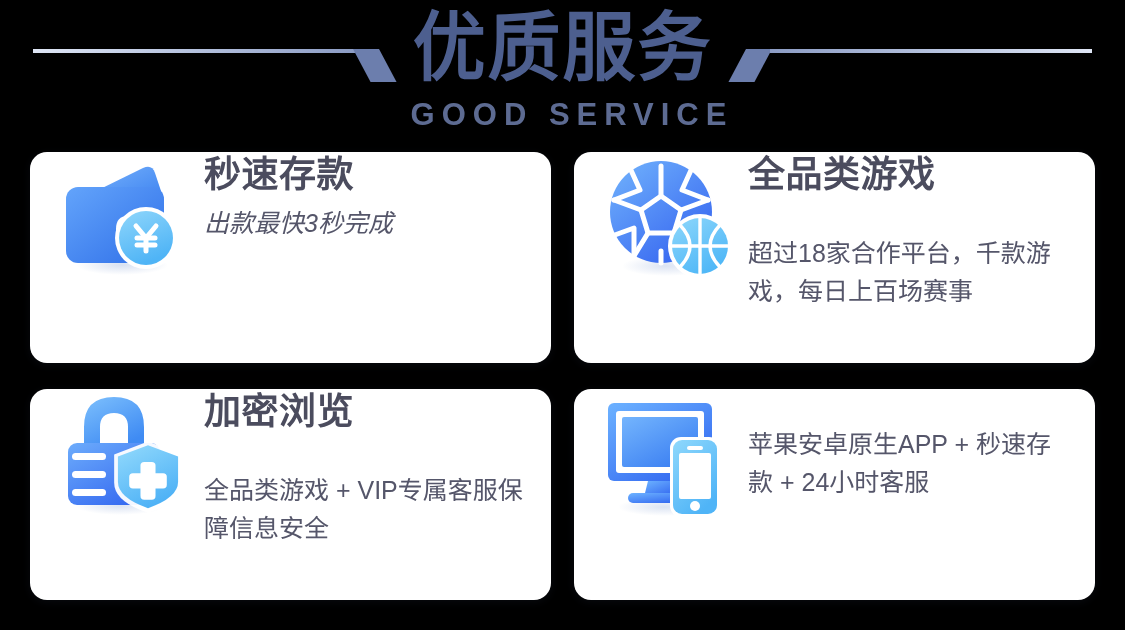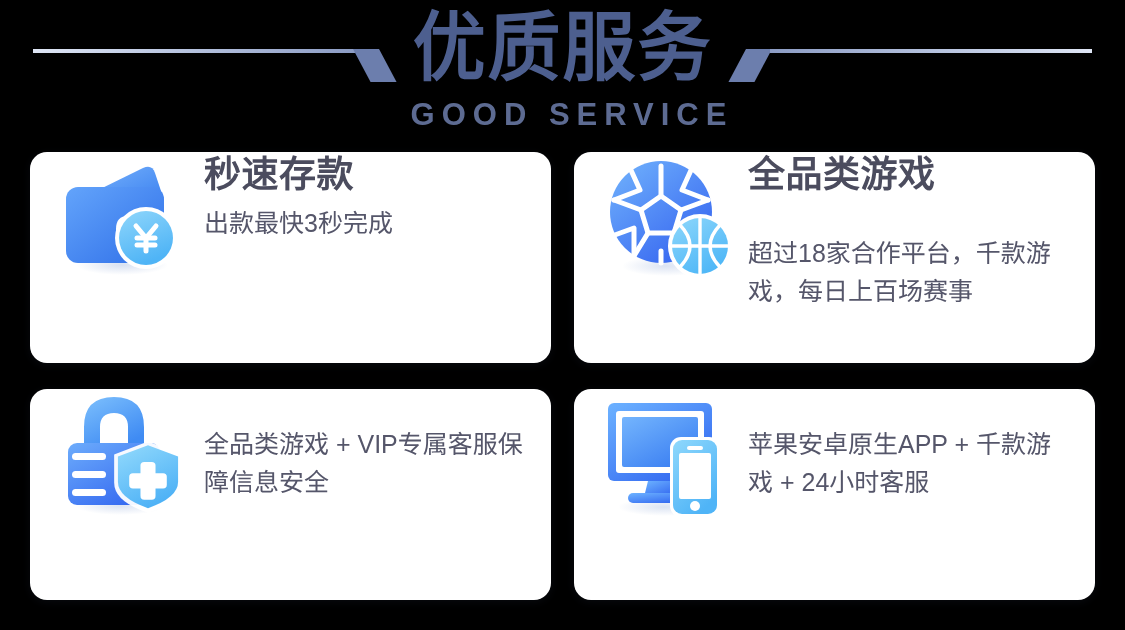--- a/index.html
+++ b/index.html
@@ -135,21 +135,21 @@
     margin-bottom:6px;
   }
 
   .card-desc {
     font-size:25px;
     line-height:38px;
     color:#55566a;
     letter-spacing:0px;
   }
 
-  .card-desc.narrow { max-width:340px; }
+  .card-desc.narrow { max-width:340px;font-style:italic; }
   .card-desc.wide   { max-width:330px;margin-top:36px; }
 
   svg { display:block; width:100%; height:100%; overflow:visible; }
 </style>
 </head>
 <body>
 
 <div class="header">
 
   <div class="header-rules">
@@ -287,20 +287,21 @@
         </g>
         <path d="M92 54 L128 68 L128 98 Q128 118 92 130 Q56 118 56 98 L56 68 Z" fill="#ffffff" opacity="0.95" transform="translate(-6,-4) scale(0.94) translate(8,6)"></path>
         <path d="M92 58 L124 70 L124 97 Q124 114 92 125 Q60 114 60 97 L60 70 Z" fill="url(#shieldGrad)" transform="translate(-6,-4) scale(0.94) translate(8,6)"></path>
         <g fill="#ffffff" transform="translate(-6,-4) scale(0.94) translate(8,6)">
           <rect x="84" y="76" width="16" height="40" rx="4"></rect>
           <rect x="72" y="88" width="40" height="16" rx="4"></rect>
         </g>
       </svg>
     </div>
     <div class="card-text">
+      <div class="card-title">加密浏览</div>
       <div class="card-desc wide">全品类游戏 + VIP专属客服保障信息安全</div>
     </div>
   </div>
 
   <div class="card">
     <div class="card-icon">
       <svg viewBox="0 0 132 132">
         <defs>
           <linearGradient id="monGrad" x1="0.1" y1="0" x2="0.9" y2="1">
             <stop offset="0%" stop-color="#6aafff"></stop>
@@ -326,17 +327,17 @@
         <path d="M44 92 L68 92 L72 108 L40 108 Z" fill="url(#monGrad)"></path>
         <rect x="24" y="104" width="64" height="10" rx="5" fill="url(#monGrad)"></rect>
         <rect x="66" y="48" width="50" height="80" rx="11" fill="#ffffff"></rect>
         <rect x="69" y="51" width="44" height="74" rx="9" fill="url(#phoneGrad)"></rect>
         <rect x="75" y="64" width="32" height="46" rx="2" fill="#ffffff"></rect>
         <rect x="83" y="57" width="16" height="4" rx="2" fill="#ffffff"></rect>
         <circle cx="91" cy="117" r="5" fill="#ffffff"></circle>
       </svg>
     </div>
     <div class="card-text">
-      <div class="card-desc wide">苹果安卓原生APP + 千款游戏 + 24小时客服</div>
+      <div class="card-desc wide">苹果安卓原生APP + 秒速存款 + 24小时客服</div>
     </div>
   </div>
 
 </div>
 
 </body></html>

